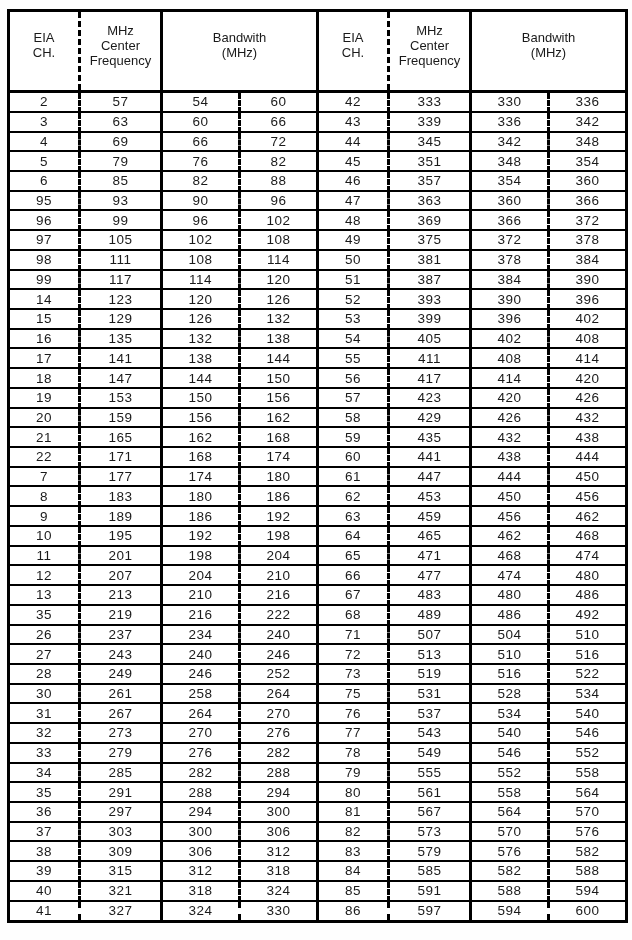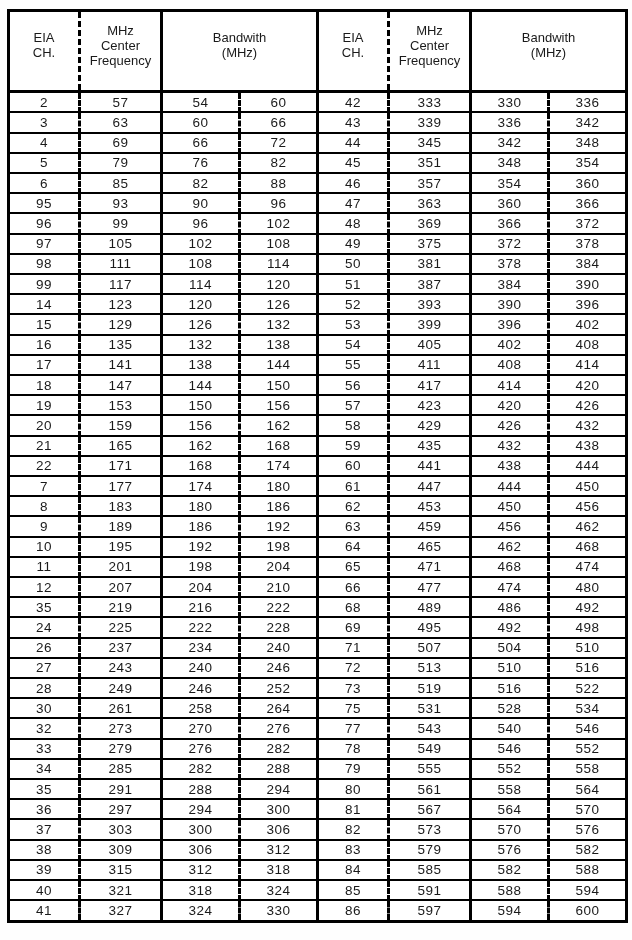--- a/index.html
+++ b/index.html
@@ -344,40 +344,40 @@
           <td>12</td>
           <td>207</td>
           <td>204</td>
           <td>210</td>
           <td>66</td>
           <td>477</td>
           <td>474</td>
           <td>480</td>
         </tr>
         <tr>
+          <td>13</td>
+          <td>213</td>
+          <td>210</td>
+          <td>216</td>
+          <td>67</td>
+          <td>483</td>
+          <td>480</td>
+          <td>486</td>
+        </tr>
+        <tr>
           <td>35</td>
           <td>219</td>
           <td>216</td>
           <td>222</td>
           <td>68</td>
           <td>489</td>
           <td>486</td>
           <td>492</td>
         </tr>
         <tr>
-          <td>24</td>
-          <td>225</td>
-          <td>222</td>
-          <td>228</td>
-          <td>69</td>
-          <td>495</td>
-          <td>492</td>
-          <td>498</td>
-        </tr>
-        <tr>
           <td>26</td>
           <td>237</td>
           <td>234</td>
           <td>240</td>
           <td>71</td>
           <td>507</td>
           <td>504</td>
           <td>510</td>
         </tr>
         <tr>
@@ -404,20 +404,30 @@
           <td>30</td>
           <td>261</td>
           <td>258</td>
           <td>264</td>
           <td>75</td>
           <td>531</td>
           <td>528</td>
           <td>534</td>
         </tr>
         <tr>
+          <td>31</td>
+          <td>267</td>
+          <td>264</td>
+          <td>270</td>
+          <td>76</td>
+          <td>537</td>
+          <td>534</td>
+          <td>540</td>
+        </tr>
+        <tr>
           <td>32</td>
           <td>273</td>
           <td>270</td>
           <td>276</td>
           <td>77</td>
           <td>543</td>
           <td>540</td>
           <td>546</td>
         </tr>
         <tr>

